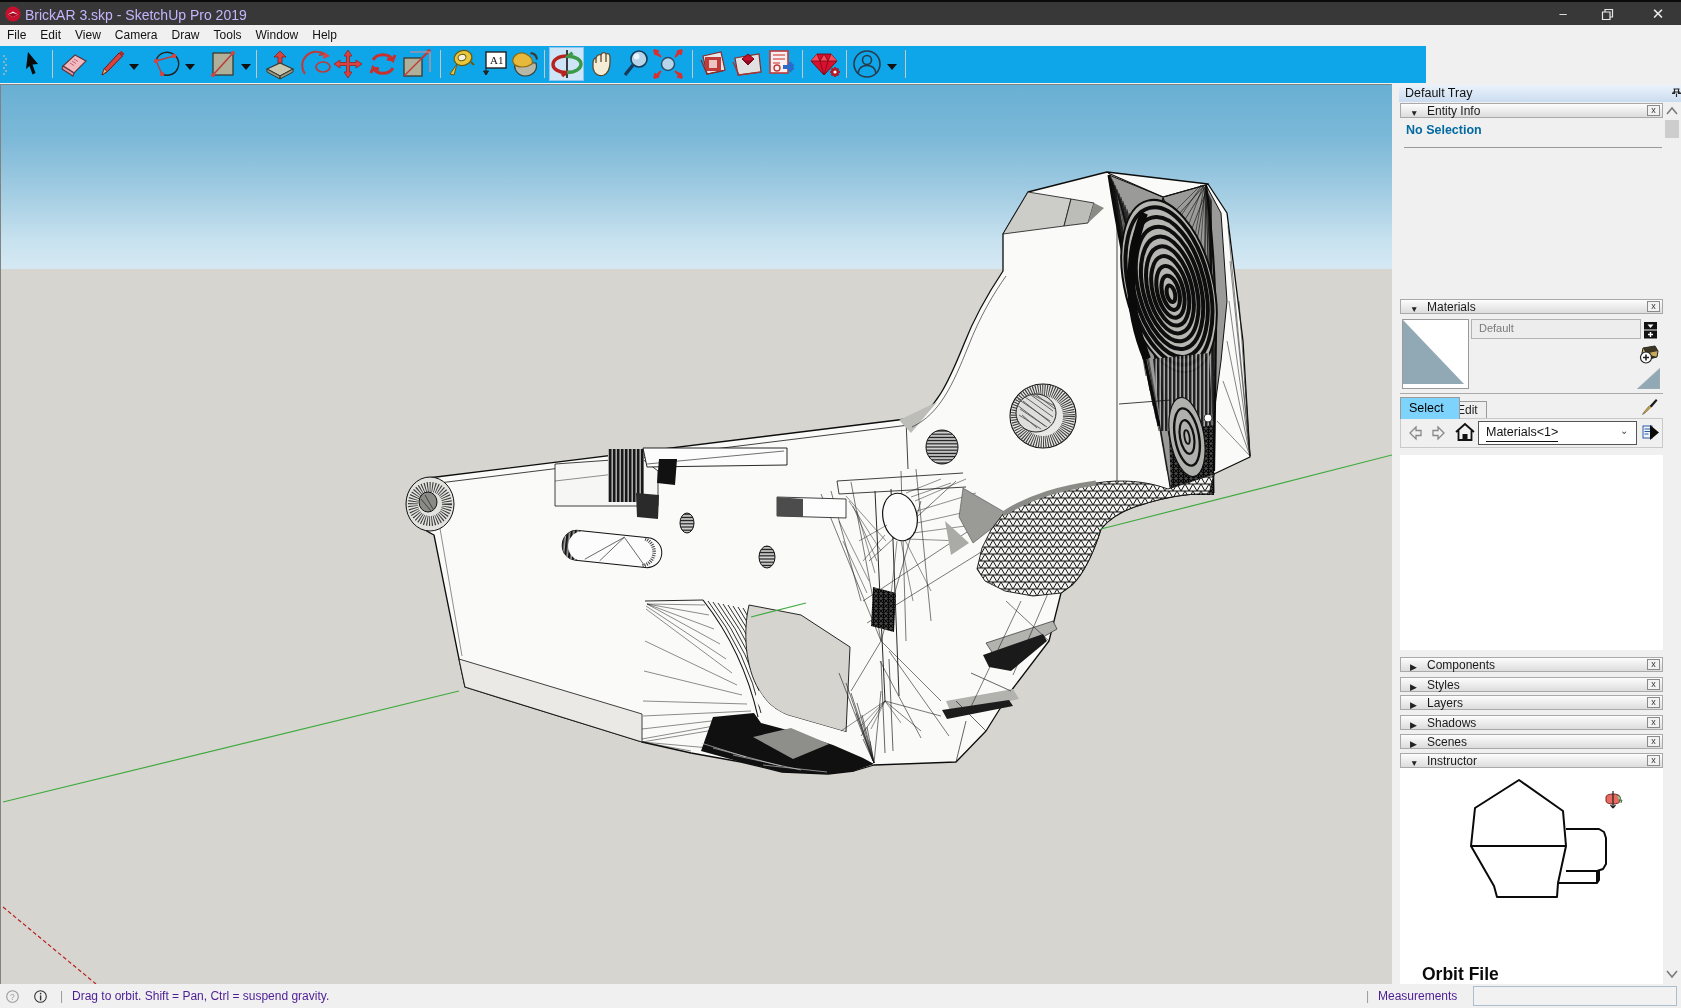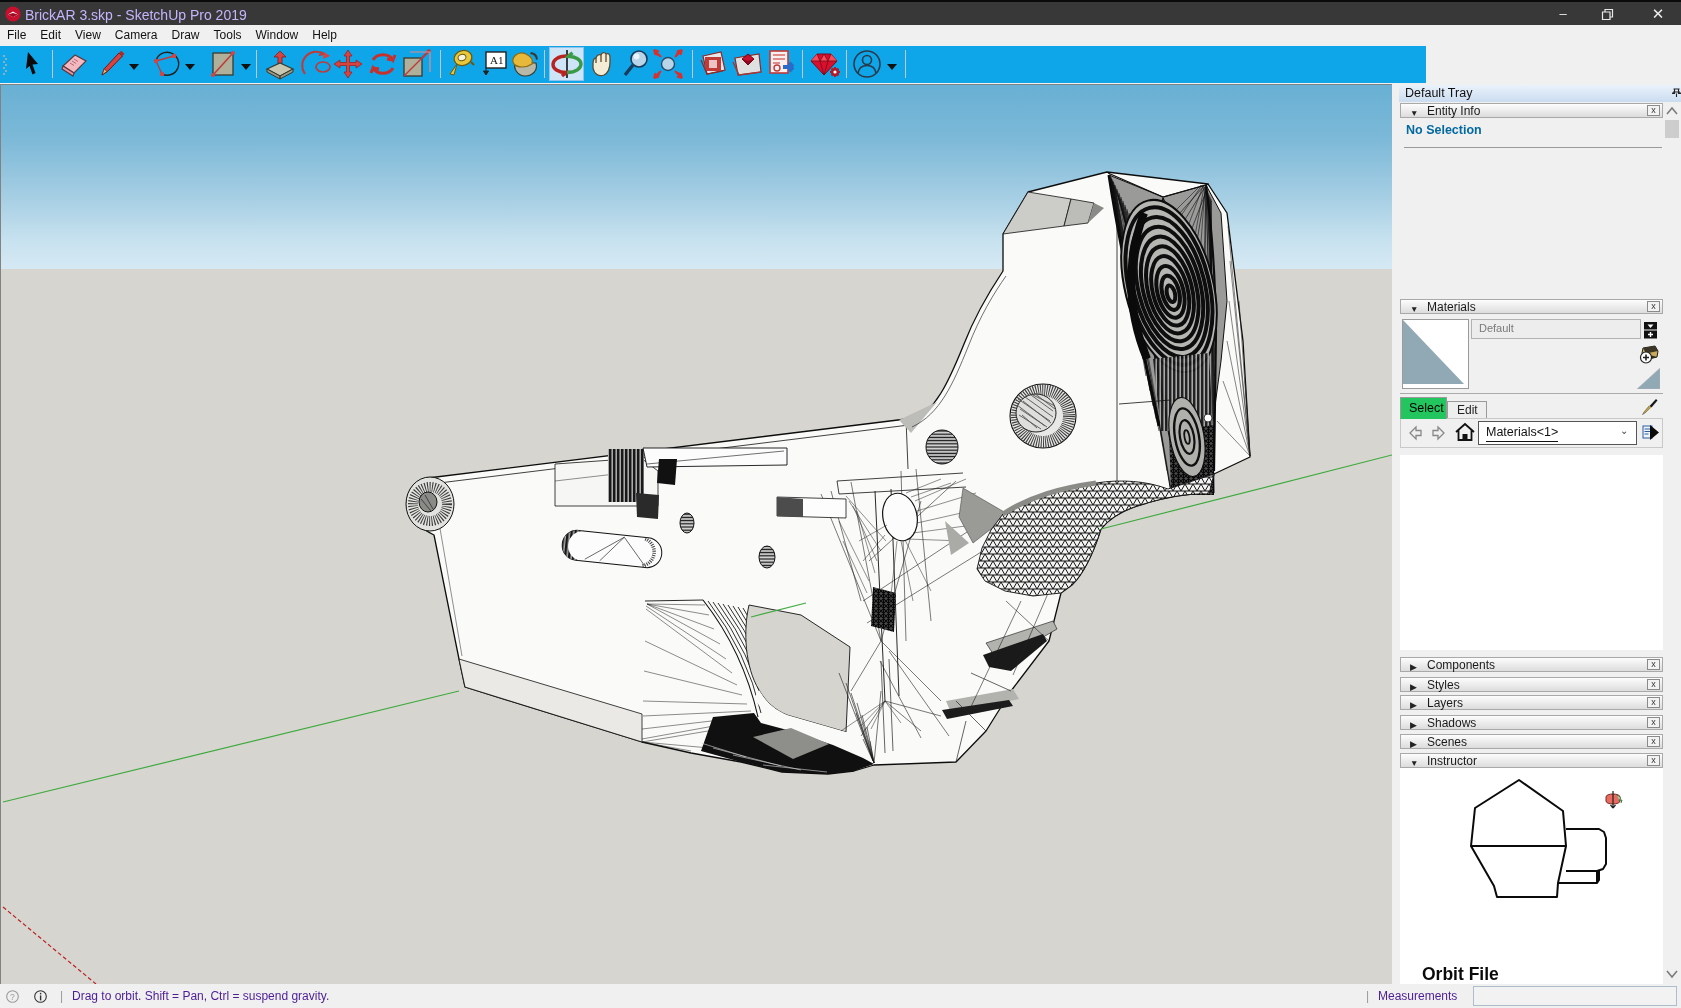--- a/index.html
+++ b/index.html
@@ -401,21 +401,21 @@
       <path d="M4 4 L16 2 L19 7 L18 13 L6 16 L3 9 Z" fill="#caa95a" stroke="#222"></path>
       <path d="M4 4 L16 2 L19 7 L7 9.5 Z" fill="#3a3524"></path>
       <path d="M3 9 L6 16 L18 13" fill="#2a2a1a"></path>
       <circle cx="7" cy="13.5" r="5.5" fill="#fff" stroke="#222" stroke-width="1.2"></circle>
       <path d="M7 10.5 v6 M4 13.5 h6" stroke="#222" stroke-width="1.6"></path>
     </svg>
  <svg style="position:absolute;left:245px;top:284px" width="23" height="21">
       <path d="M23 0 L23 21 L0 21 Z" fill="#91a8b5" stroke="#b5b5b5" stroke-width="0.5"></path>
     </svg>
  <div style="position:absolute;left:8px;top:309px;width:263px;height:1px;background:#aaa"></div>
- <div style="position:absolute;left:8px;top:313px;width:47px;height:22px;background:#22c55e;border:1px solid #9a9a9a;border-bottom:none;font-size:12.5px;padding:3px 0 0 8px;z-index:2">Select</div>
+ <div style="position:absolute;left:8px;top:313px;width:60px;height:22px;background:#7dd3fc;border:1px solid #9a9a9a;border-bottom:none;font-size:12.5px;padding:3px 0 0 8px;z-index:2">Select</div>
  <div style="position:absolute;left:55px;top:317px;width:40px;height:18px;background:#eee;border:1px solid #9a9a9a;font-size:12px;padding:1px 0 0 9px;color:#222">Edit</div>
  <svg style="position:absolute;left:249px;top:314px" width="17" height="18" viewBox="0 0 17 18">
       <path d="M15 1 l1.5 1.5 -6 7 -2-1.5 Z" fill="#1a1a1a"></path>
       <path d="M8.2 7.8 L3 14 l-1.5 2.5 L4 15 l5.8-5.5" fill="#caa132" stroke="#555" stroke-width="0.6"></path>
     </svg>
  <div style="position:absolute;left:8px;top:334px;width:263px;height:30px;background:#f0f0f0;border:1px solid #c9c9c9"></div>
  <svg style="position:absolute;left:16px;top:341px" width="42" height="16" viewBox="0 0 42 16">
       <path d="M8 2 L2 8 L8 14 V10.5 H13 V5.5 H8 Z" fill="#f0f0f0" stroke="#888" stroke-width="1.3"></path>
       <path d="M30 2 L36 8 L30 14 V10.5 H25 V5.5 H30 Z" fill="#f0f0f0" stroke="#888" stroke-width="1.3"></path>
     </svg>

